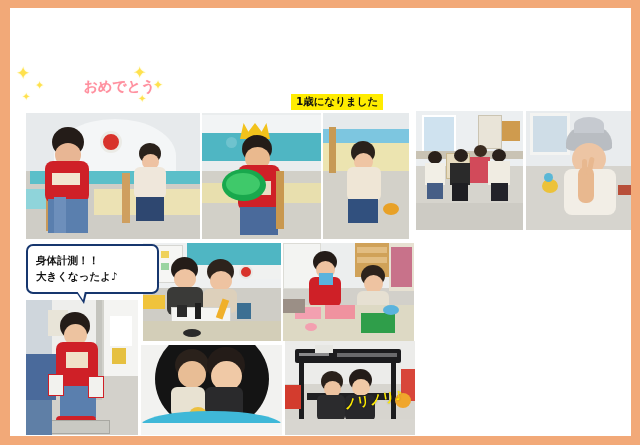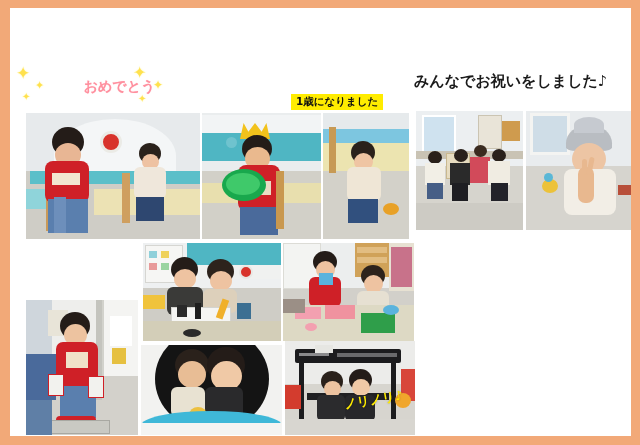--- a/index.html
+++ b/index.html
@@ -143,21 +143,20 @@
     </div>
     <span class="sparkle sp1">✦</span>
     <span class="sparkle sp2">✦</span>
     <span class="sparkle sp3">✦</span>
     <span class="sparkle sp4">✦</span>
     <span class="sparkle sp5">✦</span>
     <span class="sparkle sp6">✦</span>
 
     <div class="tag tag-b">1歳になりました</div>
 
-    <div class="hw hw-black">みんなでお祝いをしました♪</div>
 
     <div class="photo" style="left:16px;top:105px;width:174px;height:126px;">
       <div class="sky" style="background:#e7eaec;"></div>
       <div class="floor" style="background:#cfcdc6;"></div>
       <div class="rect" style="left:28px;top:6px;width:122px;height:64px;background:#f4f6f7;border-radius:60% 60% 20% 20%/70% 70% 12% 12%;"></div>
       <div class="rect" style="left:4px;top:58px;width:170px;height:13px;background:#5bbfc9;"></div>
       <div class="blob" style="left:74px;top:18px;width:16px;height:16px;background:#d8332b;border:3px solid #ebebe6;"></div>
       <div class="rect" style="left:0px;top:76px;width:60px;height:20px;background:#8fd4da;"></div>
       <div class="rect" style="left:68px;top:76px;width:106px;height:26px;background:#ece2b4;"></div>
       <div class="rect" style="left:20px;top:58px;width:8px;height:60px;background:#c99a5a;"></div>
@@ -350,16 +349,22 @@
       <div class="rect" style="left:60px;top:54px;width:30px;height:26px;background:#27272a;border-radius:5px;"></div>
       <div class="rect" style="left:0px;top:44px;width:16px;height:24px;background:#d33c2e;"></div>
       <div class="rect" style="left:116px;top:28px;width:14px;height:32px;background:#d8463a;"></div>
       <div class="blob" style="left:110px;top:52px;width:16px;height:15px;background:#f0a62c;"></div>
       <div class="rect" style="left:30px;top:4px;width:18px;height:8px;background:#e6e6e2;"></div>
       <div class="rect" style="left:0px;top:78px;width:130px;height:16px;background:#d8d6d0;"></div>
     </div>
 
     <div class="nori">ノリノリ♪</div>
 
+    <div class="bubble">
+      <div>身体計測！！</div>
+      <div>大きくなったよ♪</div>
+      <span class="tail"></span>
+      <span class="tail-i"></span>
+    </div>
 
 
   </div>
 </div>
 
 </body></html>

